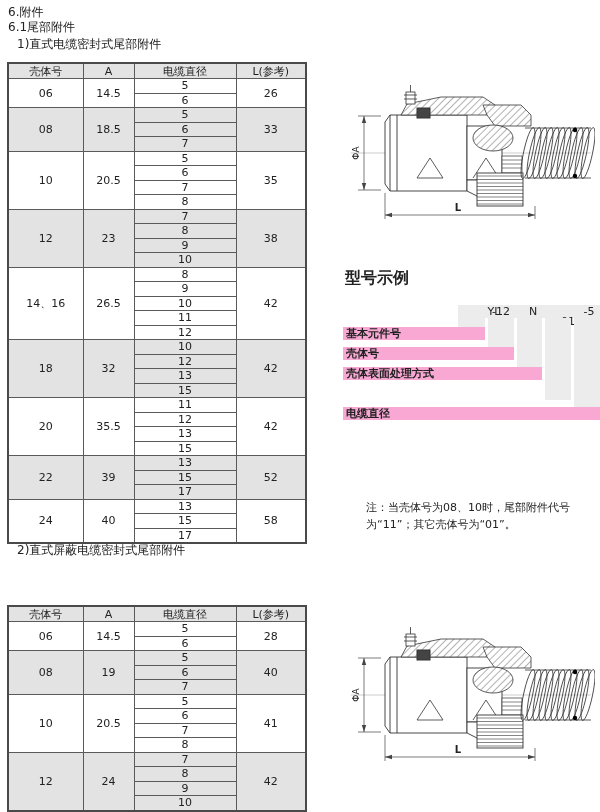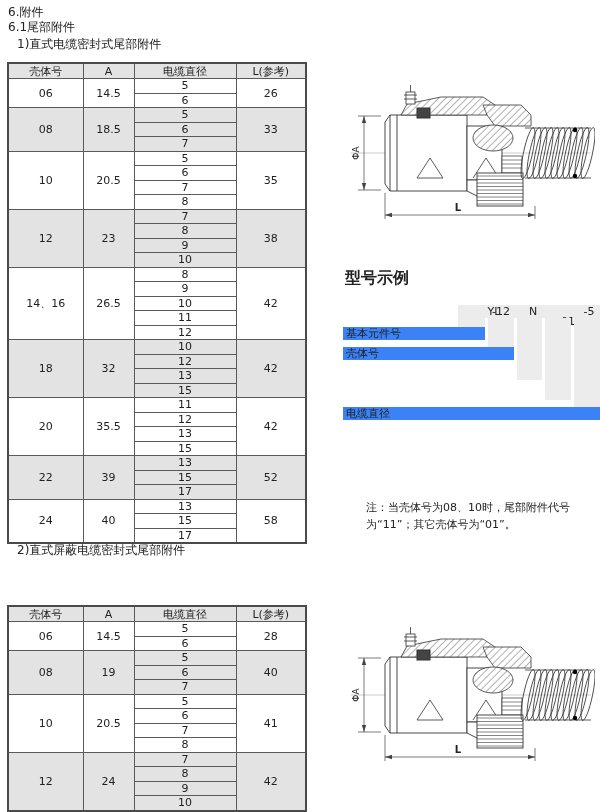--- a/index.html
+++ b/index.html
@@ -25,21 +25,21 @@
     padding:0;height:13.5px;line-height:13px;
     color:#222;background:#ffffff;
   }
   table.spec-table thead th{background:#e3e3e3;height:14px;}
   table.spec-table tr.shaded td{background:#e3e3e3;}
 
   
   .model-diagram{position:absolute;left:343px;top:300px;width:257px;height:122px;}
   .mdl-toprow{position:absolute;left:115px;top:5px;width:142px;height:13px;background:#ececec;}
   .mdl-code{position:absolute;top:5px;transform:translateX(-50%);font-size:11px;line-height:13px;color:#222;white-space:nowrap;}
-  .mdl-bar{position:absolute;left:0;height:13px;background:#3b82f6;font-size:11px;line-height:13px;color:#222;padding-left:3px;box-sizing:border-box;white-space:nowrap;}
+  .mdl-bar{position:absolute;left:0;height:13px;background:#f9a8d4;font-size:11px;line-height:13px;color:#222;padding-left:3px;box-sizing:border-box;white-space:nowrap;font-weight:bold;}
   .mdl-strip{position:absolute;top:18px;background:#ececec;}
 
   .note-block{position:absolute;left:366px;top:499px;width:228px;font-size:11px;line-height:17px;color:#222;}
 
   .drawing{position:absolute;}
   .mdl-title{font-size:16px;font-weight:bold;}
 </style>
 </head>
 <body>
 
@@ -296,20 +296,21 @@
 <span class="mdl-code" style="left: 128px; margin-left: 23px;">YL</span>
     <span class="mdl-code" style="left: 158px;">-12</span>
     <span class="mdl-code" style="left: 190px;">N</span>
     <span class="mdl-code" style="left: 223px; margin-top: 10px;">-01</span>
     <span class="mdl-code" style="left: 246px;">-5</span>
     <div class="mdl-strip" style="left: 115px; width: 27px; height: 22px;"></div>
     <div class="mdl-bar" style="top: 27px; width: 142px;">基本元件号</div>
     <div class="mdl-strip" style="left: 145px; width: 26px; height: 42px;"></div>
     <div class="mdl-bar" style="top: 47px; width: 171px;">壳体号</div>
     <div class="mdl-strip" style="left: 174px; width: 25px; height: 62px;"></div>
+    <div class="mdl-bar" style="top: 67px; width: 199px;">壳体表面处理方式</div>
     <div class="mdl-strip" style="left: 202px; width: 26px; height: 82px;"></div>
     <div class="mdl-strip" style="left: 231px; width: 26px; height: 102px;"></div>
     <div class="mdl-bar" style="top: 107px; width: 257px;">电缆直径</div>
   </div>
 
 <div class="note-block">注：当壳体号为08、10时，尾部附件代号为“11”；其它壳体号为“01”。</div>
 
 <div class="abs sec-heading" style="left:17px;top:542px">2)直式屏蔽电缆密封式尾部附件</div>
 
 <div class="tbl-wrap" style="top:605px">

